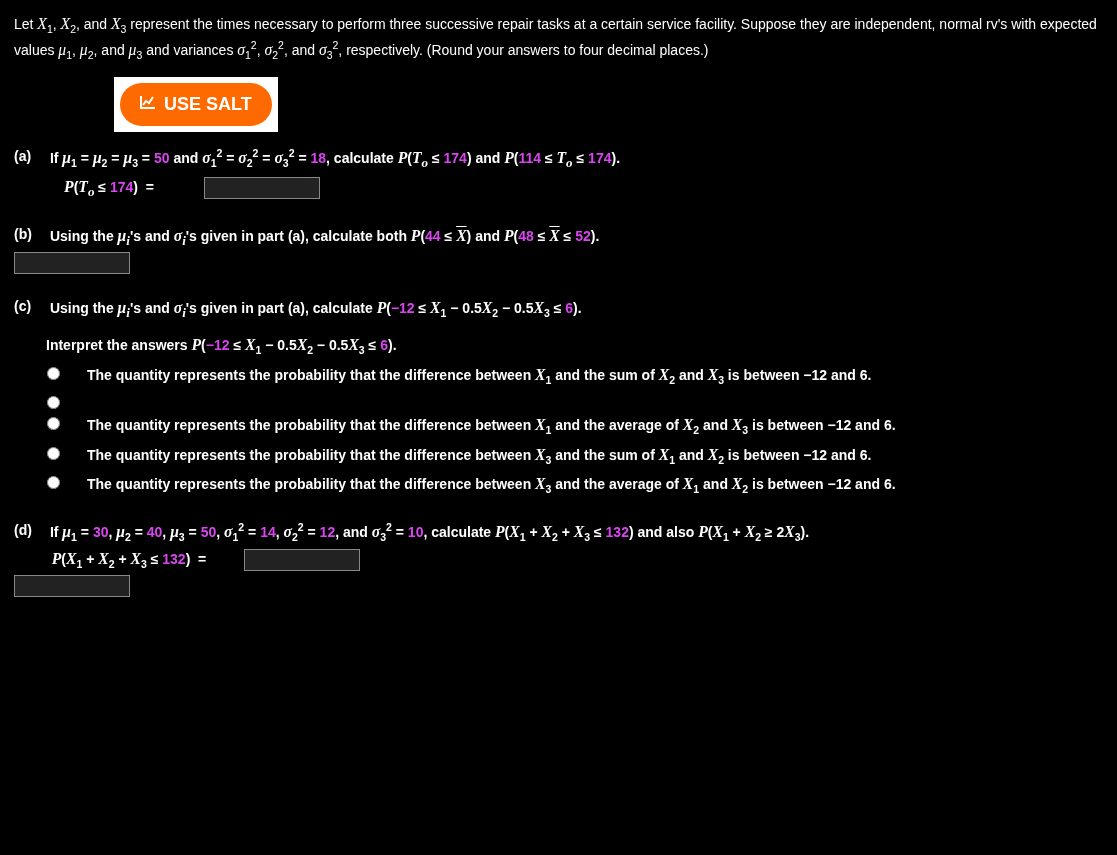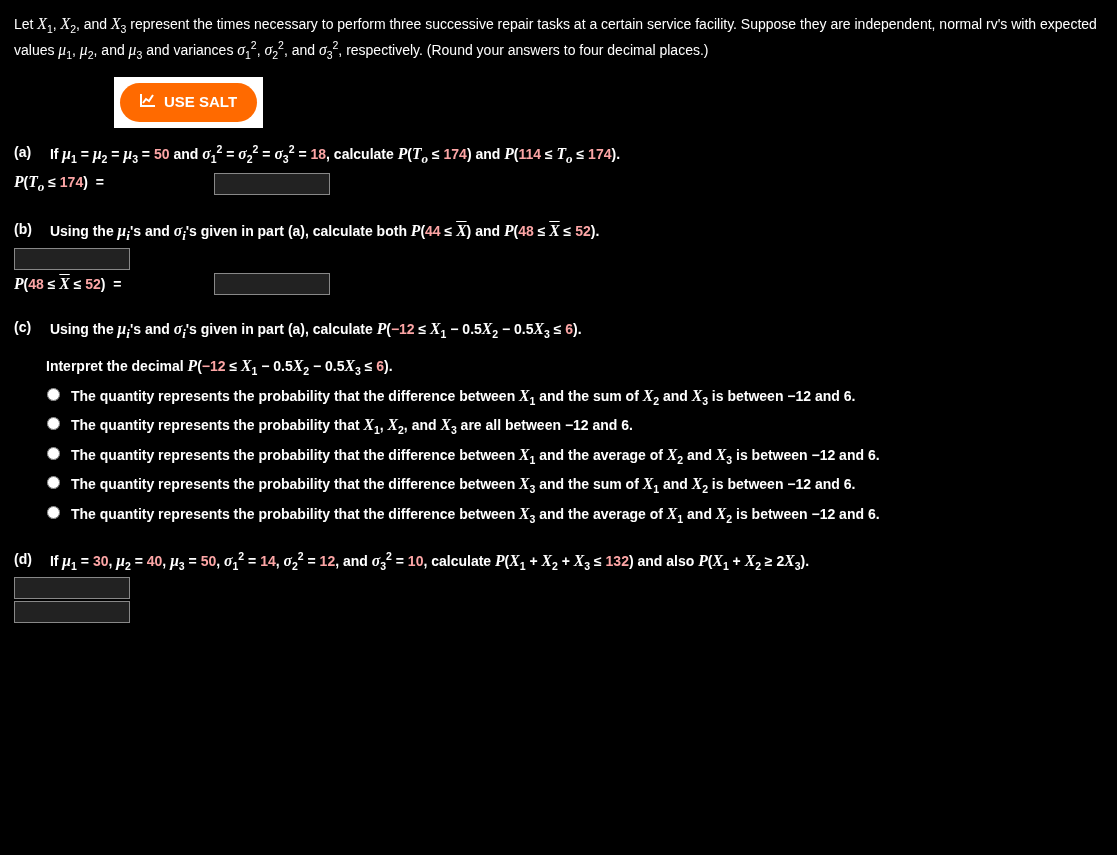--- a/index.html
+++ b/index.html
@@ -17,49 +17,49 @@
   .salt-wrap {
     background:#fff;
     display:inline-block;
     padding:6px;
     margin: 4px 0 14px 100px;
   }
   .salt-btn {
     background: #ff6a00;
     color:#fff;
     font-weight:bold;
-    font-size:15px;
+    font-size:18px;
     padding:8px 20px;
     border-radius:22px;
     display:inline-flex;
     align-items:center;
     gap:8px;
     cursor:pointer;
   }
   .salt-icon { font-size:14px; }
   .part { margin-bottom: 22px; font-weight:bold; }
   .part-label { display:inline-block; width:32px; vertical-align:top;}
   .part-body { display:inline-block; width:1040px; vertical-align:top;}
   .eqline { margin-left:32px; margin-top:2px; font-weight:bold;}
   .eqrow { display:flex; align-items:center; margin-top:2px;}
-  .eqlhs { width:190px; text-align:left; padding-right:10px; font-weight:bold;}
+  .eqlhs { width:190px; text-align:center; padding-right:0; font-weight:bold;}
   input.ans {
     background:#222;
     border:1px solid #888;
     height:18px;
     width:110px;
     color:#fff;
     font-size:13px;
   }
   .sub { font-size:0.75em; vertical-align:sub;}
   .sup { font-size:0.75em; vertical-align:super;}
   .it { font-style:italic; font-family: 'Times New Roman', serif; font-size:1.12em;}
-  .hl { color:#fca5a5;}
+  .hl { color:#d946ef;}
   .bar { text-decoration: overline;}
-  .radio-row { display:flex; align-items:flex-start; gap:8px; margin:4px 0 4px 28px; font-weight:bold;}
+  .radio-row { display:flex; align-items:flex-start; gap:24px; margin:4px 0 4px 28px; font-weight:bold;}
   .radio-row input { margin-top:4px;}
   .interpret { margin-left:32px; margin-top:10px; font-weight:bold;}
 </style>
 </head>
 <body>
 
 
 
 
 <div class="intro">
@@ -93,42 +93,37 @@
 
 
 <div class="part">
   <span class="part-label">(b)</span>
   <span class="part-body">
     <span>Using the </span><span class="it">μ<sub>i</sub></span><span>'s and </span><span class="it">σ<sub>i</sub></span><span>'s given in part (a), calculate both </span><span class="it">P</span>(<span class="hl">44</span> ≤ <span class="it bar">X</span>)<span> and </span><span class="it">P</span>(<span class="hl">48</span> ≤ <span class="it bar">X</span> ≤ <span class="hl">52</span>)<span>.</span>
   </span>
   <div class="eqrow">
     <input class="ans" style="">
   </div>
-  <div class="eqrow">
-    <div class="eqlhs"><span class="it">P</span>(<span class="hl">48</span> ≤ <span class="it bar">X</span> ≤ <span class="hl">52</span>)&nbsp;&nbsp;=</div>
-    <input class="ans" style="">
-  </div>
 </div>
 
 
 <div class="part">
   <span class="part-label">(c)</span>
   <span class="part-body">
     <span>Using the </span><span class="it">μ<sub>i</sub></span><span>'s and </span><span class="it">σ<sub>i</sub></span><span>'s given in part (a), calculate </span><span class="it">P</span>(<span class="hl">−12</span> ≤ <span class="it">X</span><span class="sub">1</span> − 0.5<span class="it">X</span><span class="sub">2</span> − 0.5<span class="it">X</span><span class="sub">3</span> ≤ <span class="hl">6</span>)<span>.</span>
   </span>
   <div class="interpret">
-    <span>Interpret the decimal </span><span class="it">P</span>(<span class="hl">−12</span> ≤ <span class="it">X</span><span class="sub">1</span> − 0.5<span class="it">X</span><span class="sub">2</span> − 0.5<span class="it">X</span><span class="sub">3</span> ≤ <span class="hl">6</span>).
+    <span>Interpret the answers </span><span class="it">P</span>(<span class="hl">−12</span> ≤ <span class="it">X</span><span class="sub">1</span> − 0.5<span class="it">X</span><span class="sub">2</span> − 0.5<span class="it">X</span><span class="sub">3</span> ≤ <span class="hl">6</span>).
   </div>
   <div class="radio-row">
     <input type="radio" name="c" style="">
     <span>The quantity represents the probability that the difference between <span class="it">X</span><span class="sub">1</span> and the sum of <span class="it">X</span><span class="sub">2</span> and <span class="it">X</span><span class="sub">3</span> is between −12 and 6.</span>
   </div>
   <div class="radio-row">
     <input type="radio" name="c" style="">
-    <span>The quantity represents the probability that <span class="it">X</span><span class="sub">1</span>, <span class="it">X</span><span class="sub">2</span>, and <span class="it">X</span><span class="sub">3</span> are all between −12 and 6.</span>
   </div>
   <div class="radio-row">
     <input type="radio" name="c" style="">
     <span>The quantity represents the probability that the difference between <span class="it">X</span><span class="sub">1</span> and the average of <span class="it">X</span><span class="sub">2</span> and <span class="it">X</span><span class="sub">3</span> is between −12 and 6.</span>
   </div>
   <div class="radio-row">
     <input type="radio" name="c" style="">
     <span>The quantity represents the probability that the difference between <span class="it">X</span><span class="sub">3</span> and the sum of <span class="it">X</span><span class="sub">1</span> and <span class="it">X</span><span class="sub">2</span> is between −12 and 6.</span>
   </div>
   <div class="radio-row">
@@ -137,20 +132,21 @@
   </div>
 </div>
 
 
 <div class="part">
   <span class="part-label">(d)</span>
   <span class="part-body">
     <span>If </span><span class="it">μ</span><span class="sub">1</span> = <span class="hl">30</span>, <span class="it">μ</span><span class="sub">2</span> = <span class="hl">40</span>, <span class="it">μ</span><span class="sub">3</span> = <span class="hl">50</span>, <span class="it">σ</span><span class="sub">1</span><span class="sup">2</span> = <span class="hl">14</span>, <span class="it">σ</span><span class="sub">2</span><span class="sup">2</span> = <span class="hl">12</span>, and <span class="it">σ</span><span class="sub">3</span><span class="sup">2</span> = <span class="hl">10</span><span>, calculate </span><span class="it">P</span>(<span class="it">X</span><span class="sub">1</span> + <span class="it">X</span><span class="sub">2</span> + <span class="it">X</span><span class="sub">3</span> ≤ <span class="hl">132</span>)<span> and also </span><span class="it">P</span>(<span class="it">X</span><span class="sub">1</span> + <span class="it">X</span><span class="sub">2</span> ≥ 2<span class="it">X</span><span class="sub">3</span>)<span>.</span>
   </span>
   <div class="eqrow">
+    <div class="eqlhs" style="width:230px"><span class="it">P</span>(<span class="it">X</span><span class="sub">1</span> + <span class="it">X</span><span class="sub">2</span> + <span class="it">X</span><span class="sub">3</span> ≤ <span class="hl">132</span>)&nbsp;&nbsp;=</div>
     <input class="ans" style="">
   </div>
   <div class="eqrow">
     <input class="ans" style="">
   </div>
 </div>
 
 
 
 

